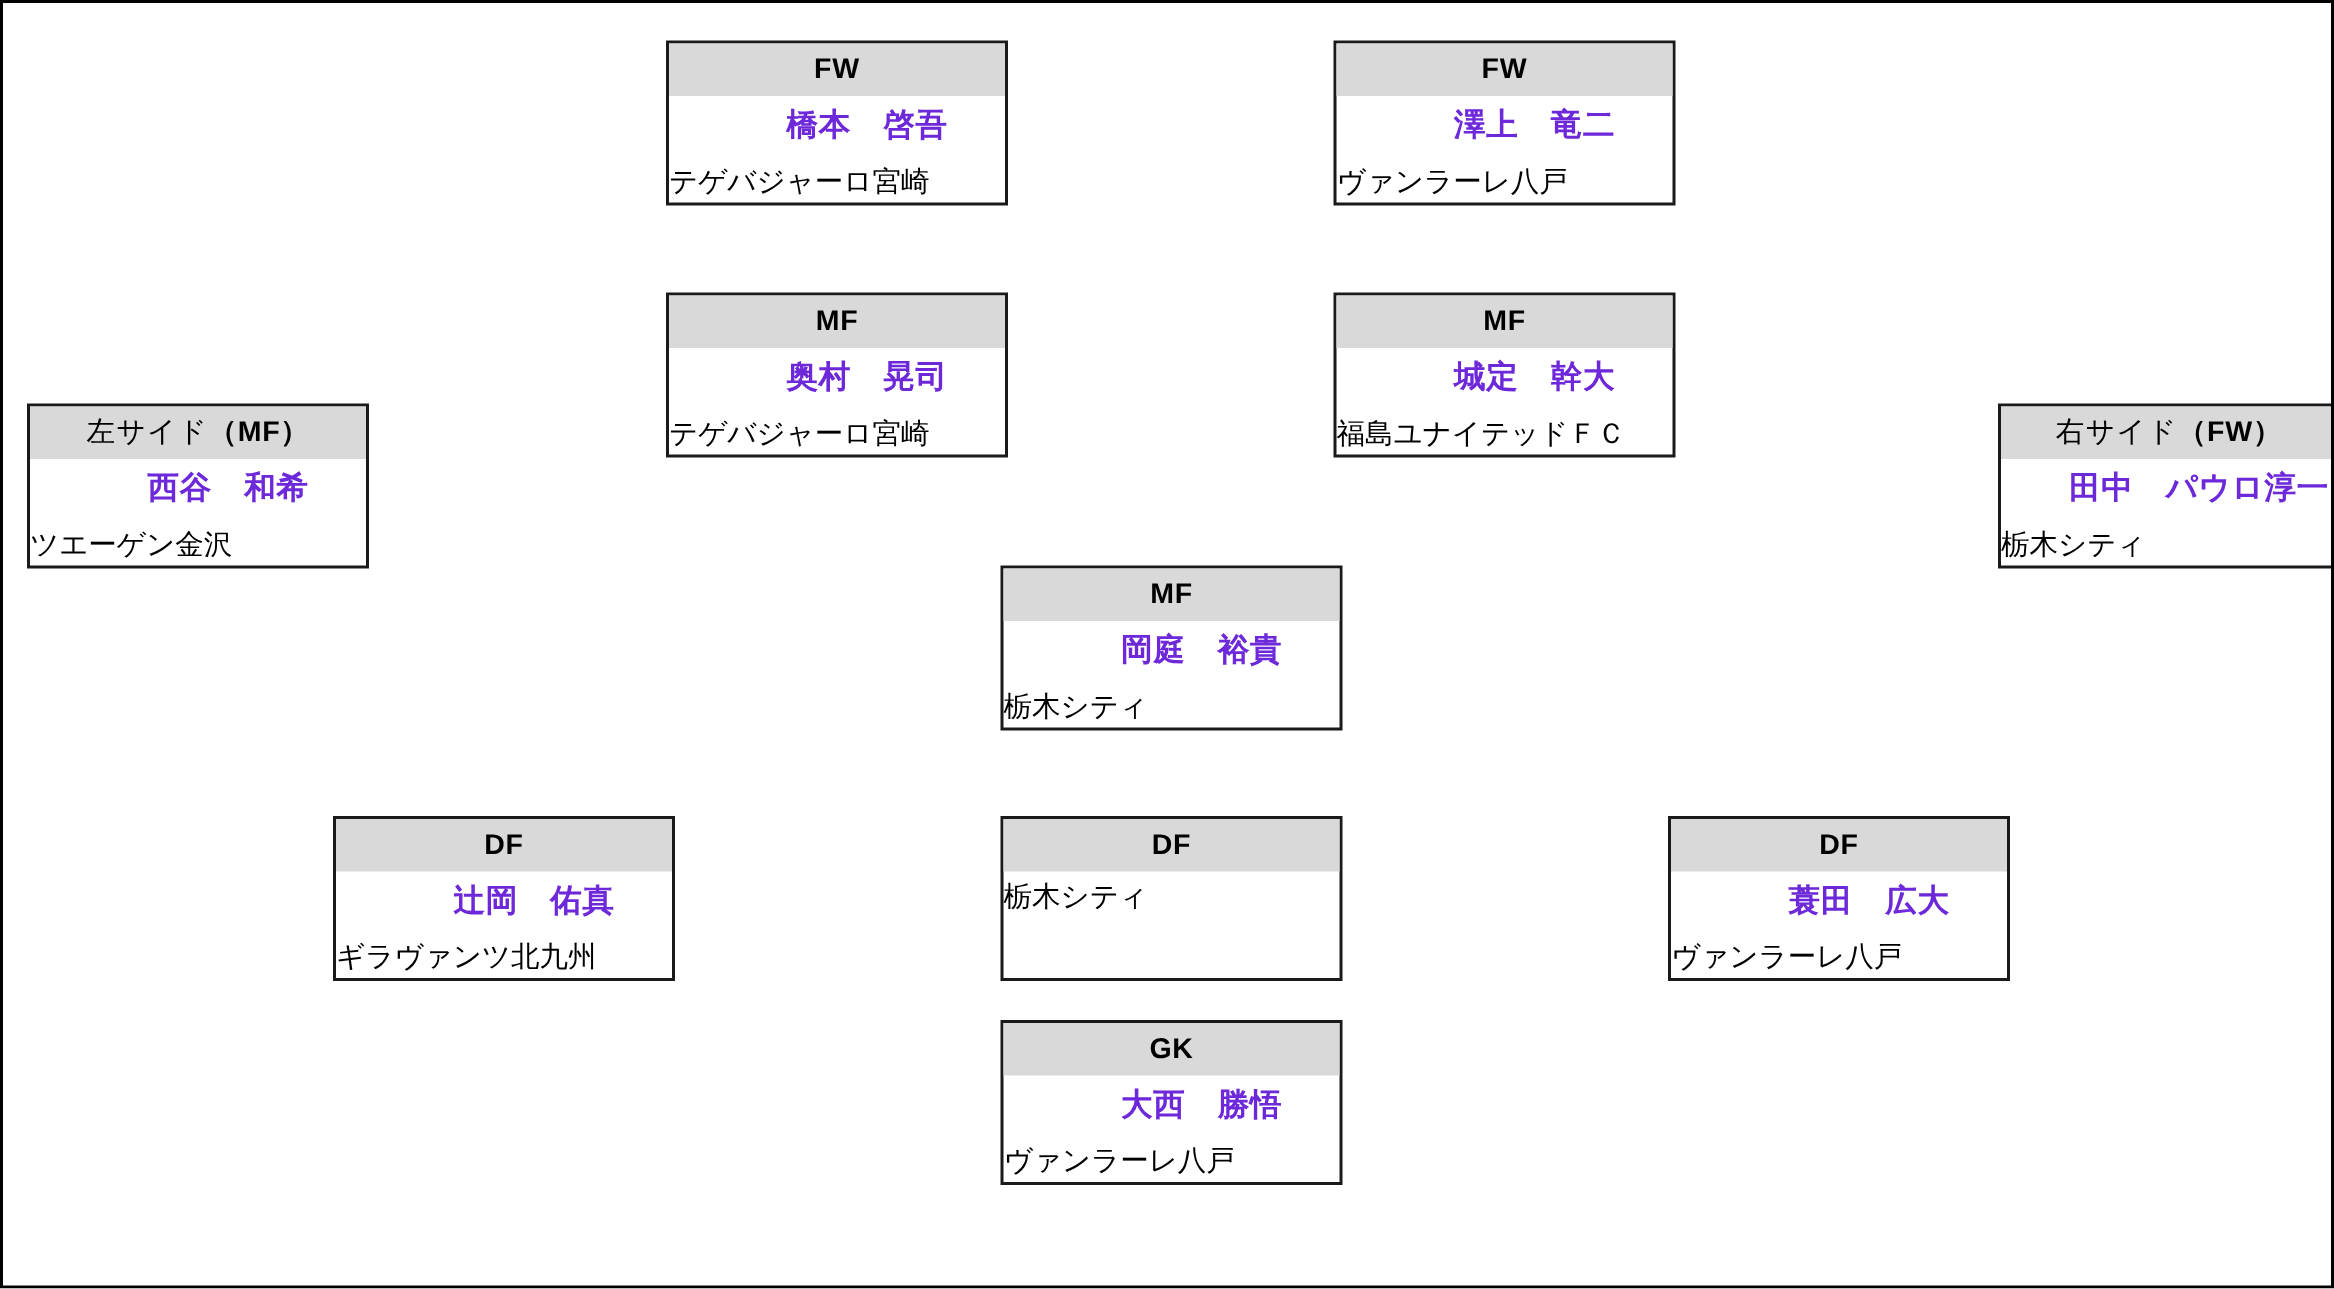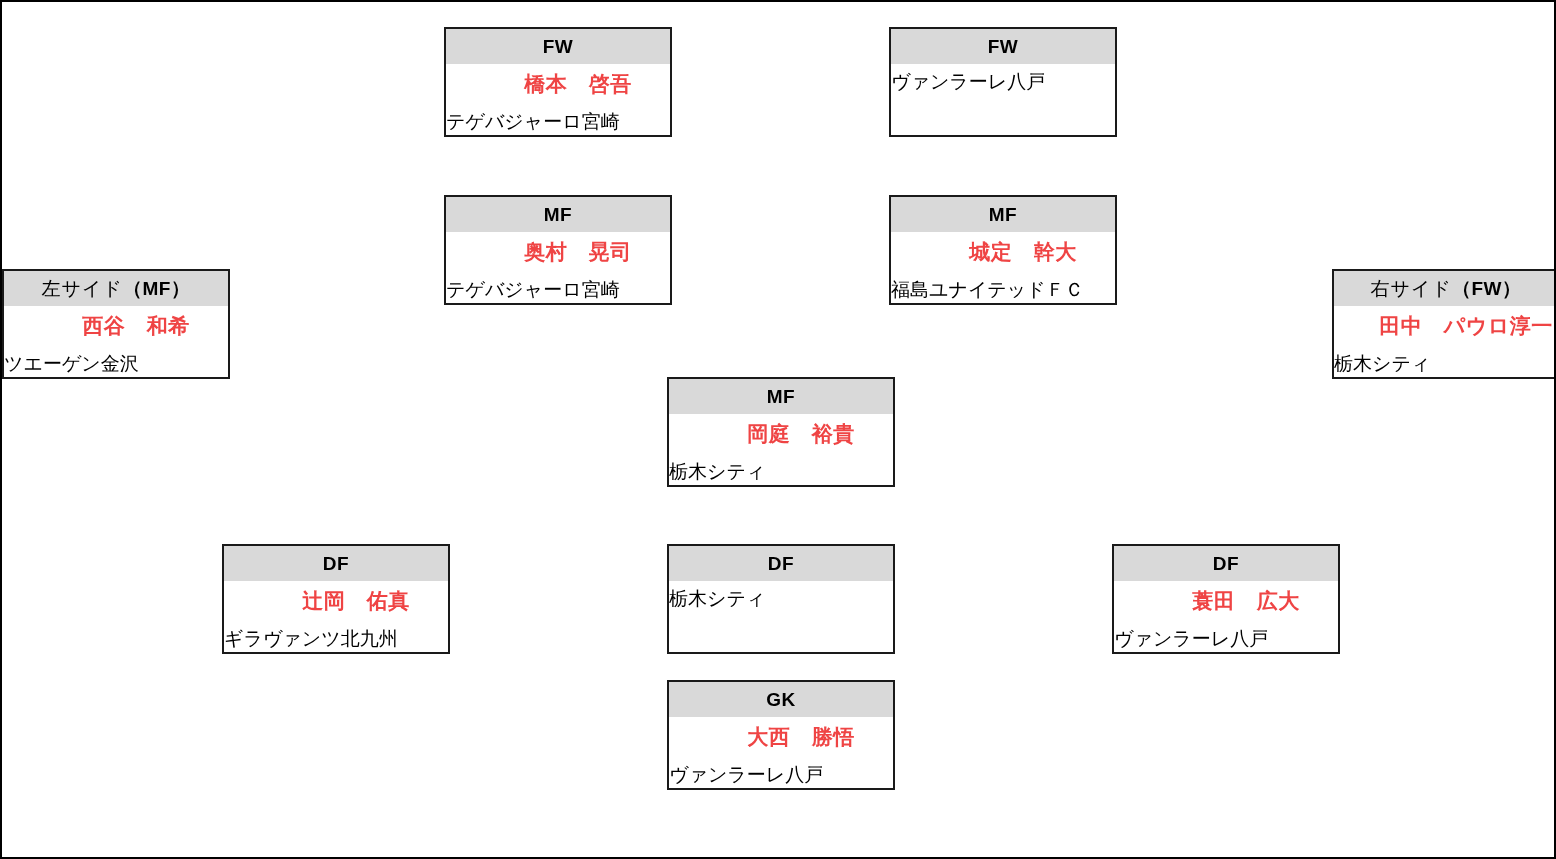--- a/index.html
+++ b/index.html
@@ -40,21 +40,21 @@
   }
   .card-header .role-jp {
     font-weight: normal;
     letter-spacing: 1px;
   }
   .card-header .role-paren {
     font-weight: bold;
   }
   .card-name {
     box-sizing: border-box;
-    color: #ef4444;
+    color: #6d28d9;
     font-size: 21px;
     font-weight: bold;
     line-height: 40px;
     height: 40px;
     text-align: center;
     white-space: nowrap;
     letter-spacing: 0.5px;
     margin-left: 40px;
   }
   .card-club {
@@ -71,33 +71,34 @@
 <body>
 
 <div id="canvas">
     <div class="player-card" style="left: 442px; top: 25px; width: 228px; height: 110px;">
       <div class="card-header"><span>FW</span></div>
       <div class="card-name">橋本　啓吾</div>
       <div class="card-club">テゲバジャーロ宮崎</div>
     </div>
     <div class="player-card" style="left: 887px; top: 25px; width: 228px; height: 110px;">
       <div class="card-header"><span>FW</span></div>
+      <div class="card-name">澤上　竜二</div>
       <div class="card-club">ヴァンラーレ八戸</div>
     </div>
     <div class="player-card" style="left: 442px; top: 193px; width: 228px; height: 110px;">
       <div class="card-header"><span>MF</span></div>
       <div class="card-name">奥村　晃司</div>
       <div class="card-club">テゲバジャーロ宮崎</div>
     </div>
     <div class="player-card" style="left: 887px; top: 193px; width: 228px; height: 110px;">
       <div class="card-header"><span>MF</span></div>
       <div class="card-name">城定　幹大</div>
       <div class="card-club">福島ユナイテッドＦＣ</div>
     </div>
-    <div class="player-card" style="left: 0px; top: 267px; width: 228px; height: 110px;">
+    <div class="player-card" style="left: 16px; top: 267px; width: 228px; height: 110px;">
       <div class="card-header"><span class="role-jp">左サイド</span><span class="role-paren">（MF）</span></div>
       <div class="card-name">西谷　和希</div>
       <div class="card-club">ツエーゲン金沢</div>
     </div>
     <div class="player-card" style="left: 1330px; top: 267px; width: 228px; height: 110px;">
       <div class="card-header"><span class="role-jp">右サイド</span><span class="role-paren">（FW）</span></div>
       <div class="card-name">田中　パウロ淳一</div>
       <div class="card-club">栃木シティ</div>
     </div>
     <div class="player-card" style="left: 665px; top: 375px; width: 228px; height: 110px;">

